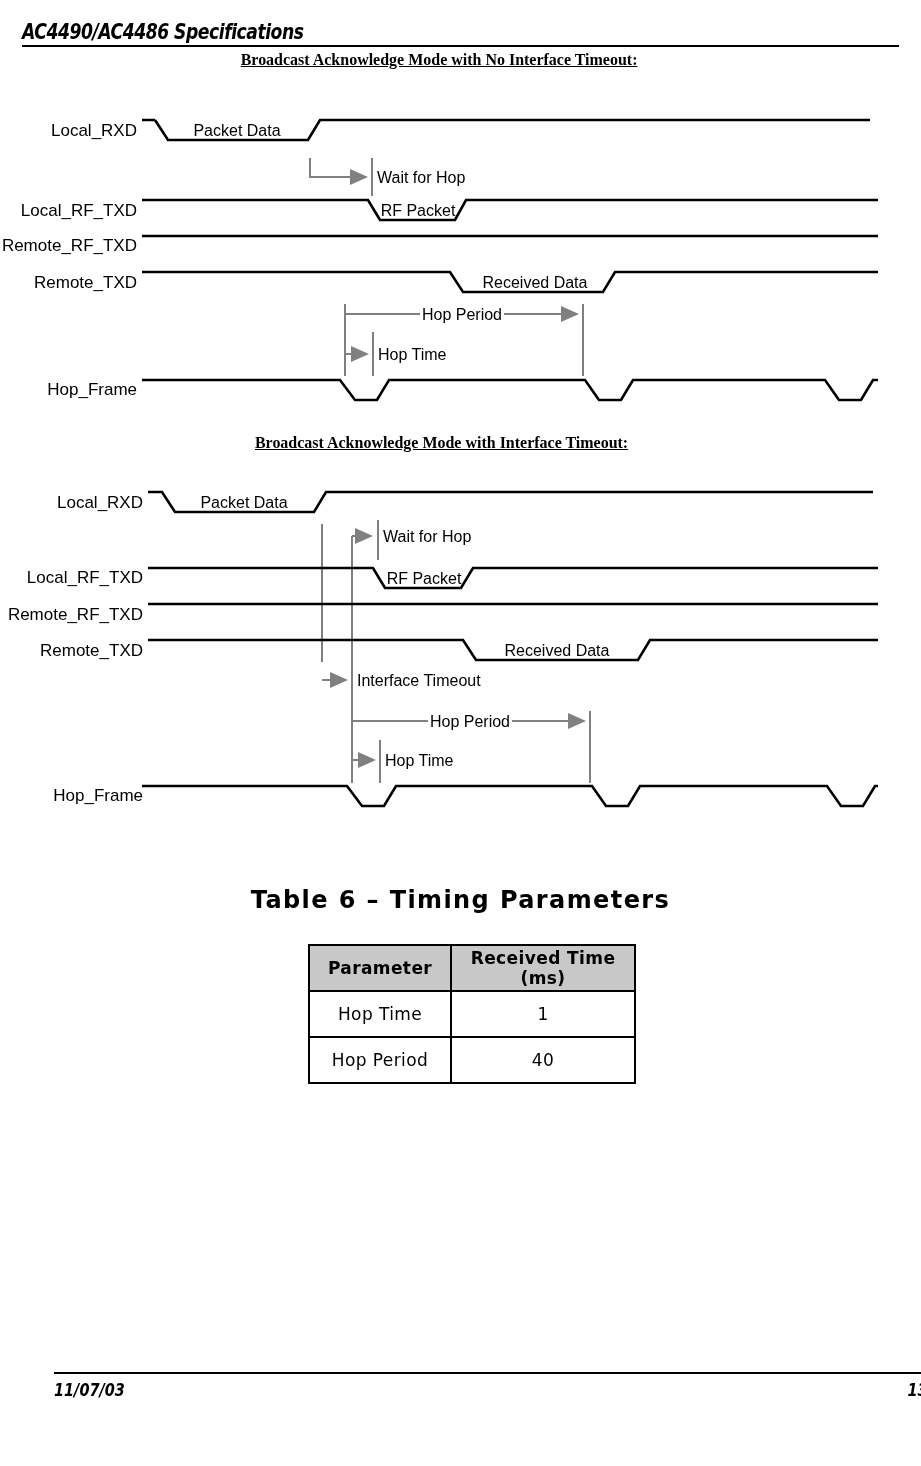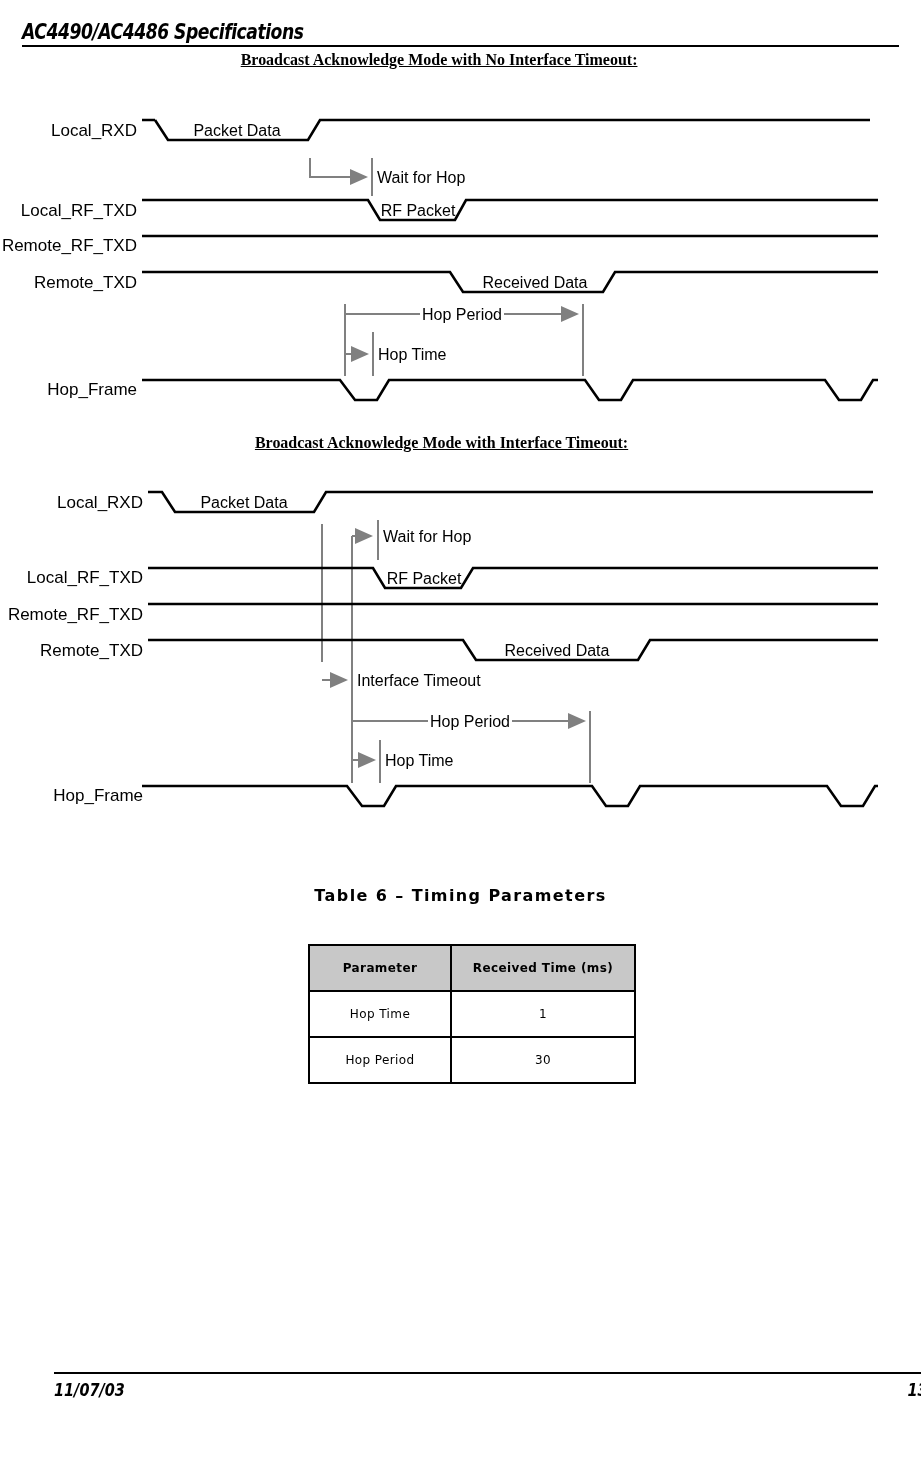--- a/index.html
+++ b/index.html
@@ -82,33 +82,33 @@
 
   
   #table-caption {
     position: absolute;
     left: 0;
     top: 886px;
     width: 921px;
     text-align: center;
     font-family: "DejaVu Sans", sans-serif;
     font-weight: bold;
-    font-size: 16px;
+    font-size: 24px;
     letter-spacing: 1.4px;
   }
   #timing-table {
     position: absolute;
     left: 308px;
     top: 944px;
     border-collapse: collapse;
     font-family: "DejaVu Sans", sans-serif;
   }
   #timing-table td, #timing-table th {
     border: 2px solid #000;
-    font-size: 12px;
+    font-size: 17px;
     font-weight: normal;
     text-align: center;
     padding: 0;
     letter-spacing: 0.4px;
   }
   #timing-table thead th {
     background: #c8c8c8;
     font-weight: bold;
     height: 44px;
   }
@@ -265,21 +265,21 @@
       <th class="col-value">Received Time (ms)</th>
     </tr>
   </thead>
   <tbody>
     <tr>
       <td>Hop Time</td>
       <td>1</td>
     </tr>
     <tr>
       <td>Hop Period</td>
-      <td>30</td>
+      <td>40</td>
     </tr>
   </tbody>
 </table>
 
 <div class="page-footer">
   <div class="rule"></div>
   <div class="foot-text" id="footer-date">11/07/03</div>
   <div class="foot-text" id="footer-page">13</div>
 </div>
 

